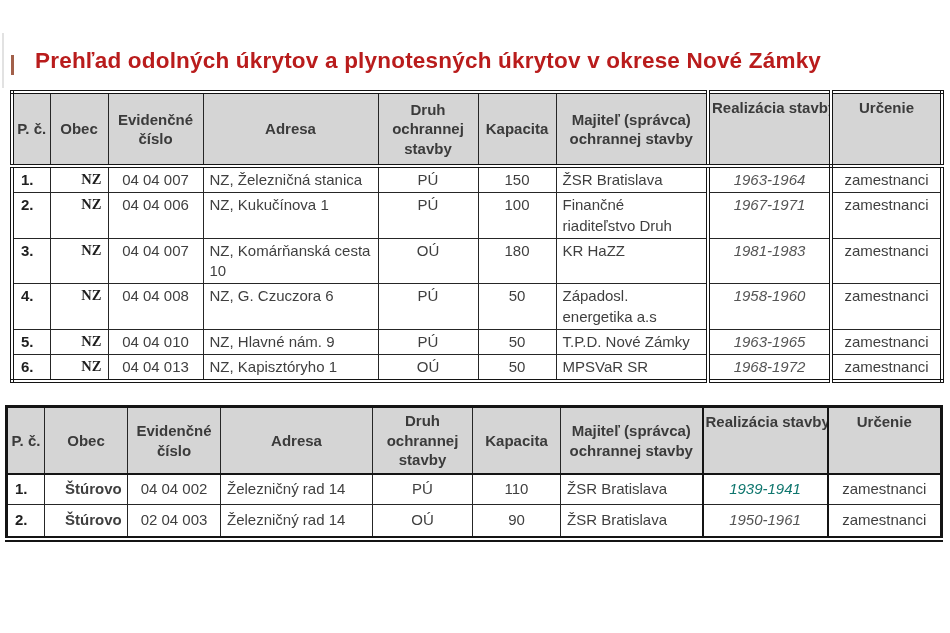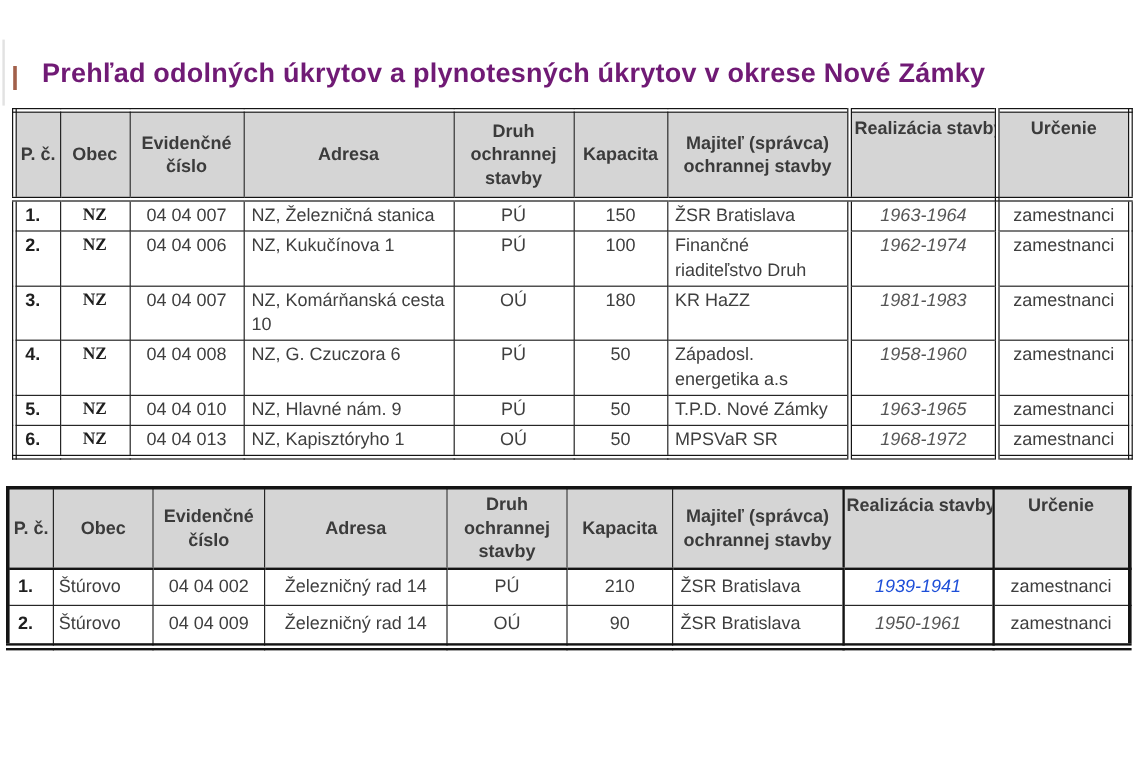--- a/index.html
+++ b/index.html
@@ -8,21 +8,21 @@
     width: 950px; height: 633px;
     position: relative;
     overflow: hidden;
     font-family: "Liberation Sans", "DejaVu Sans", sans-serif;
     color: #3f3f3f;
   }
   .doc-title {
     margin: 48px 20px 0 35px;
     font-size: 22.5px;
     font-weight: bold;
-    color: #701a75;
+    color: #b91c1c;
     letter-spacing: 0.2px;
   }
   
   .artifact-line {
     position: absolute; left: 2px; top: 33px;
     width: 2px; height: 55px; background: #e2e2e2;
   }
   .artifact-tick {
     position: absolute; left: 11px; top: 55px;
     width: 3px; height: 20px; background: #a2604a;
@@ -61,37 +61,37 @@
   .t1 .col-realizacia { border-left: 4px double #141414; border-right: 4px double #141414; }
   .t1 .col-urcenie    { border-left: 4px double #141414; }
   .t1 tbody tr:nth-child(1) td { height: 24px; }
   .t1 tbody tr:nth-child(2) td { height: 43px; }
   .t1 tbody tr:nth-child(3) td { height: 43px; }
   .t1 tbody tr:nth-child(4) td { height: 43px; }
   .t1 tbody tr:nth-child(5) td { height: 23px; }
   .t1 tbody tr:nth-child(6) td { height: 23px; }
   .t1 td.col-obec {
     font-family: "Liberation Serif", "DejaVu Serif", serif;
-    font-weight: bold; text-align: center; font-size: 14.5px; color: #1e1e1e;
+    font-weight: bold; text-align: right; font-size: 14.5px; color: #1e1e1e;
   }
 
   
   .t2 {
     margin: 22px 0 0 5px;
     width: 935px;
     border: 3px solid #141414;
     border-bottom: 6px double #141414;
   }
   .t2 thead th { border-bottom: 2px solid #141414; height: 67px; }
   .t2 .col-realizacia { border-left: 2px solid #141414; border-right: 2px solid #141414; }
   .t2 .col-urcenie    { border-left: 2px solid #141414; }
   .t2 tbody tr:nth-child(1) td { height: 31px; }
   .t2 tbody tr:nth-child(2) td { height: 34px; }
-  .t2 td.col-obec { text-align: left; padding-left: 4px; }
-  .t2 td.col-adresa { text-align: center; }
+  .t2 td.col-obec { text-align: left; padding-left: 20px; font-weight: bold; }
+  .t2 td.col-adresa { }
 
   
   td.col-num { font-weight: bold; color: #1f1f1f; padding-left: 7px; }
   td.col-evid, td.col-druh, td.col-kapacita,
   td.col-realizacia, td.col-urcenie { text-align: center; }
   td.col-realizacia { color: #555555; font-style: italic; }
   th.col-realizacia, th.col-urcenie {
     vertical-align: top; padding-top: 4px; white-space: nowrap;
   }
 </style>
@@ -141,21 +141,21 @@
         <td class="col-urcenie">zamestnanci</td>
       </tr>
       <tr>
         <td class="col-num">2.</td>
         <td class="col-obec">NZ</td>
         <td class="col-evid">04 04 006</td>
         <td class="col-adresa">NZ, Kukučínova 1</td>
         <td class="col-druh">PÚ</td>
         <td class="col-kapacita">100</td>
         <td class="col-majitel">Finančné riaditeľstvo Druh</td>
-        <td class="col-realizacia">1962-1974</td>
+        <td class="col-realizacia">1967-1971</td>
         <td class="col-urcenie">zamestnanci</td>
       </tr>
       <tr>
         <td class="col-num">3.</td>
         <td class="col-obec">NZ</td>
         <td class="col-evid">04 04 007</td>
         <td class="col-adresa">NZ, Komárňanská cesta 10</td>
         <td class="col-druh">OÚ</td>
         <td class="col-kapacita">180</td>
         <td class="col-majitel">KR HaZZ</td>
@@ -223,29 +223,29 @@
       <th class="col-urcenie">Určenie</th>
     </tr>
   </thead>
   <tbody>
       <tr>
         <td class="col-num">1.</td>
         <td class="col-obec">Štúrovo</td>
         <td class="col-evid">04 04 002</td>
         <td class="col-adresa">Železničný rad 14</td>
         <td class="col-druh">PÚ</td>
-        <td class="col-kapacita">210</td>
+        <td class="col-kapacita">110</td>
         <td class="col-majitel">ŽSR Bratislava</td>
-        <td class="col-realizacia" style="color: #1d4ed8; margin-top: 16px;">1939-1941</td>
+        <td class="col-realizacia" style="color: #0f766e; margin-top: 16px;">1939-1941</td>
         <td class="col-urcenie">zamestnanci</td>
       </tr>
       <tr>
         <td class="col-num">2.</td>
         <td class="col-obec">Štúrovo</td>
-        <td class="col-evid">04 04 009</td>
+        <td class="col-evid">02 04 003</td>
         <td class="col-adresa">Železničný rad 14</td>
         <td class="col-druh">OÚ</td>
         <td class="col-kapacita">90</td>
         <td class="col-majitel">ŽSR Bratislava</td>
         <td class="col-realizacia">1950-1961</td>
         <td class="col-urcenie">zamestnanci</td>
       </tr>
     </tbody>
 </table>
 

